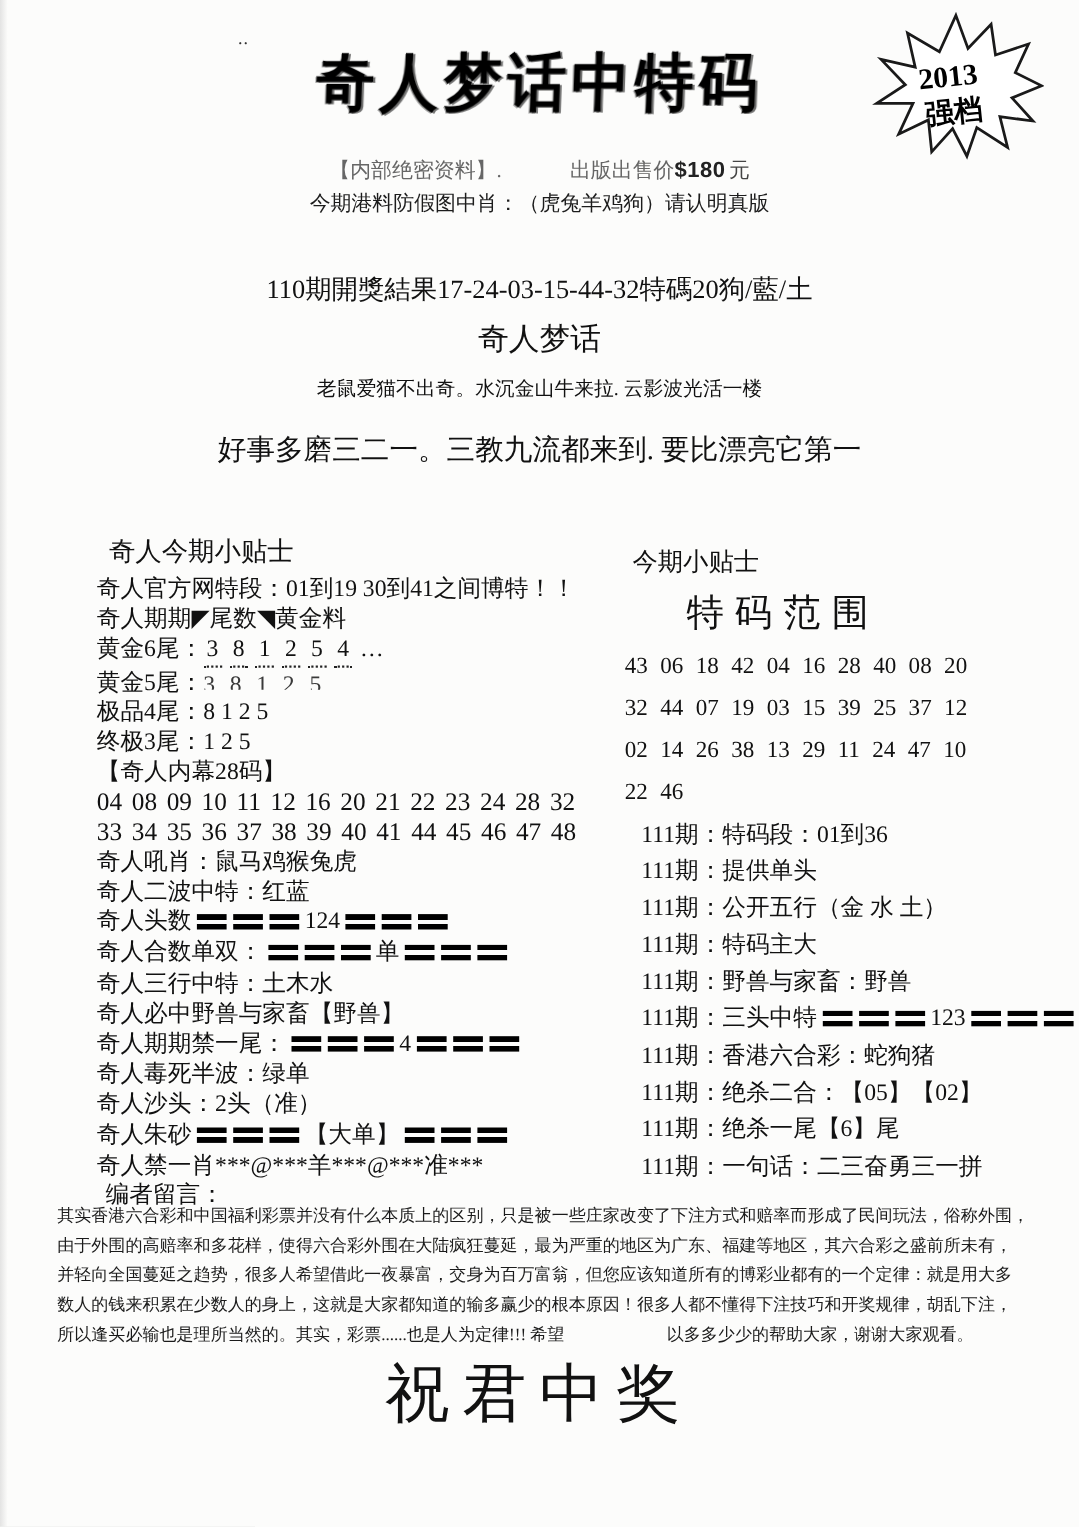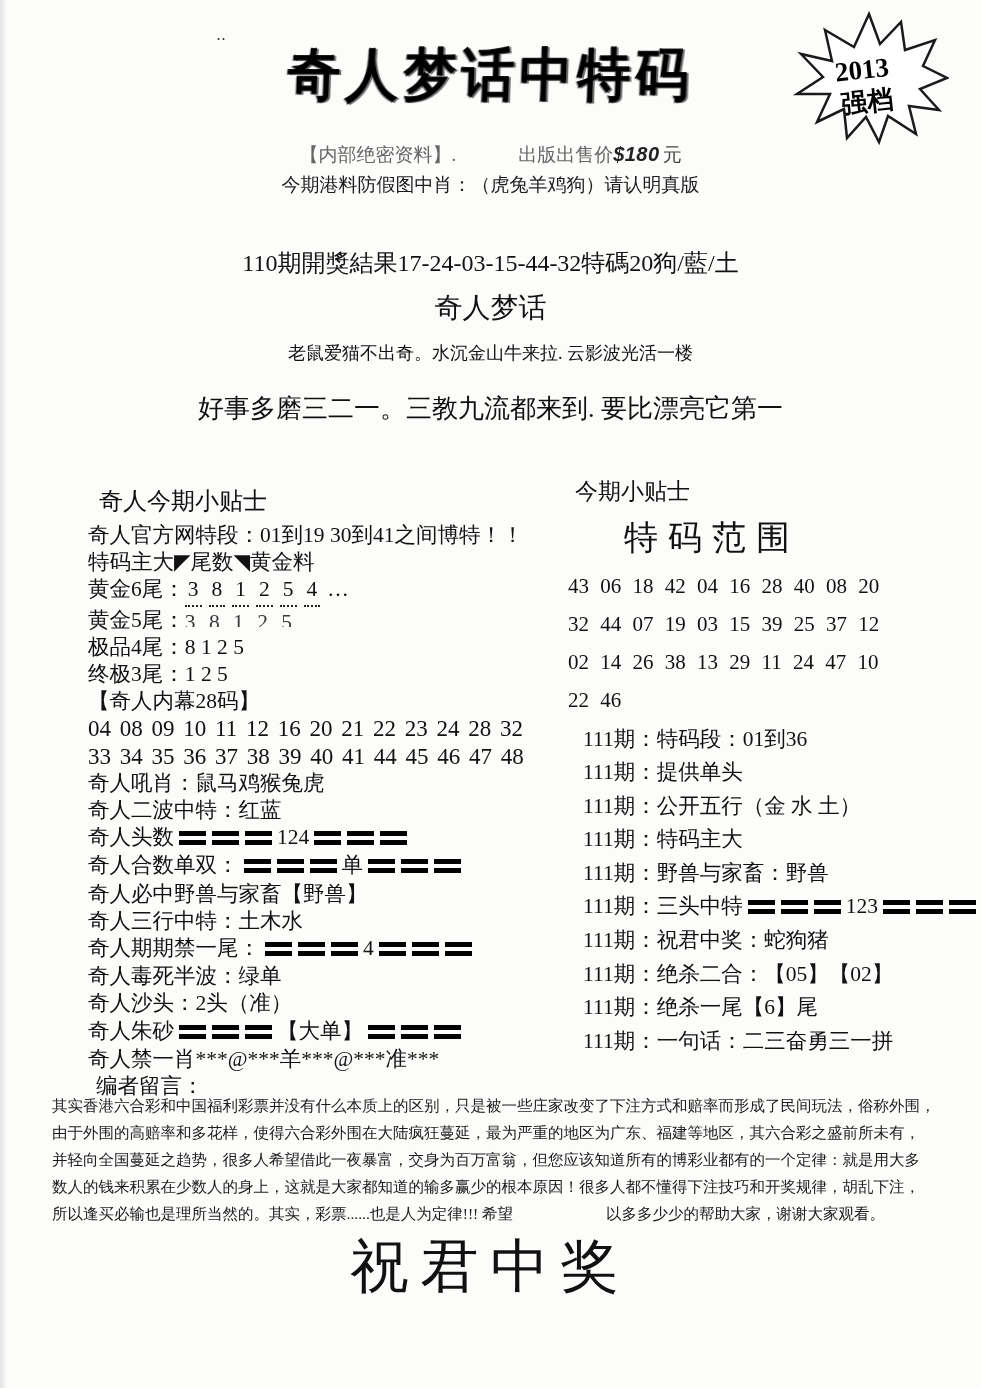--- a/index.html
+++ b/index.html
@@ -22,37 +22,37 @@
     filter:blur(.6px) contrast(1.8);
   }
 
   .stamp { right:32px; top:10px; width:160px; height:140px; }
   .stamp text { font-family:"Liberation Serif","DejaVu Serif",serif; font-weight:bold; }
 
   .info-line { top:142px; font-size:19px; }
   .info-secret,.info-publish { color:#666; filter:blur(.45px); }
   .info-secret { margin-right:62px; }
   .info-price { font-family:"Liberation Sans","DejaVu Sans",sans-serif; font-weight:bold;
-    font-size:20px; color:#222; letter-spacing:.5px;font-style:italic; }
+    font-size:20px; color:#222; letter-spacing:.5px; }
   .info-unit { color:#444; margin-left:3px; }
 
   .antifake { top:172px; font-size:19px; color:#1c1c1c; }
   .lottery  { top:211px; font-size:27px; }
   .result   { top:247px; font-size:24px; }
   .dream    { top:289px; font-size:28px; }
   .poem1    { top:341px; font-size:18px; }
   .poem2    { top:391px; font-size:26px; }
 
   .left-col { left:88px; top:485px; width:450px; }
   .left-title { font-size:24px; margin:0 0 5px 11px; }
   .tip-row { font-size:21.5px; line-height:27.2px; white-space:nowrap; }
   .tip-row.nums { font-size:23px; word-spacing:3px; }
   .tip-row.last { margin-left:8px; }
 
-  .right-col { left:520px; top:476px; width:455px; }
+  .right-col { left:520px; top:495px; width:455px; }
   .right-title { font-size:23px; margin-left:55px; }
   .range-title { font-size:34px; letter-spacing:10px; margin:8px 0 6px 104px; }
   .range-row { font-size:21px; word-spacing:6px; line-height:38px; white-space:nowrap;margin-left:48px; }
   .right-items { margin-top:4px; margin-left:63px; }
   .item-row { font-size:21.5px; line-height:33.4px; white-space:nowrap; }
 
   .seg-bars { display:inline-block; vertical-align:-1px; margin:0 2px; }
   .bar-u { display:inline-block; width:27px; height:14px; margin:0 3px;
     background:linear-gradient(#000 0 5px, rgba(0,0,0,0) 5px 9px, #000 9px 14px); }
 
@@ -94,34 +94,34 @@
   <div class="abs ctr antifake">今期港料防假图中肖：（虎兔羊鸡狗）请认明真版</div>
   <div class="abs ctr result">110期開獎結果17-24-03-15-44-32特碼20狗/藍/土</div>
   <div class="abs ctr dream">奇人梦话</div>
   <div class="abs ctr poem1">老鼠爱猫不出奇。水沉金山牛来拉. 云影波光活一楼</div>
   <div class="abs ctr poem2">好事多磨三二一。三教九流都来到. 要比漂亮它第一</div>
 
   <div class="abs left-col">
     <div class="left-title">奇人今期小贴士</div>
     <div>
         <div class="tip-row"><span class="seg-txt">奇人官方网特段：01到19 30到41之间博特！！</span></div>
-        <div class="tip-row"><span class="seg-txt">特码主大◤尾数◥黄金料</span></div>
+        <div class="tip-row"><span class="seg-txt">奇人期期◤尾数◥黄金料</span></div>
         <div class="tip-row"><span class="seg-txt">黄金6尾：</span><span class="dig">3</span><span class="dig">8</span><span class="dig">1</span><span class="dig">2</span><span class="dig">5</span><span class="dig">4</span><span class="seg-txt">…</span></div>
         <div class="tip-row"><span class="seg-txt">黄金5尾：</span><span class="seg-clip"><span>3 8 1 2 5</span></span></div>
         <div class="tip-row"><span class="seg-txt">极品4尾：8 1 2 5</span></div>
         <div class="tip-row"><span class="seg-txt">终极3尾：1 2 5</span></div>
         <div class="tip-row"><span class="seg-txt">【奇人内幕28码】</span></div>
         <div class="tip-row nums"><span class="seg-txt">04 08 09 10 11 12 16 20 21 22 23 24 28 32</span></div>
         <div class="tip-row nums"><span class="seg-txt">33 34 35 36 37 38 39 40 41 44 45 46 47 48</span></div>
         <div class="tip-row"><span class="seg-txt">奇人吼肖：鼠马鸡猴兔虎</span></div>
         <div class="tip-row"><span class="seg-txt">奇人二波中特：红蓝</span></div>
         <div class="tip-row"><span class="seg-txt">奇人头数</span><span class="seg-bars"><span class="bar-u"></span><span class="bar-u"></span><span class="bar-u"></span></span><span class="seg-txt">124</span><span class="seg-bars"><span class="bar-u"></span><span class="bar-u"></span><span class="bar-u"></span></span></div>
         <div class="tip-row"><span class="seg-txt">奇人合数单双：</span><span class="seg-bars"><span class="bar-u"></span><span class="bar-u"></span><span class="bar-u"></span></span><span class="seg-txt">单</span><span class="seg-bars"><span class="bar-u"></span><span class="bar-u"></span><span class="bar-u"></span></span></div>
+        <div class="tip-row"><span class="seg-txt">奇人三行中特：土木水</span></div>
         <div class="tip-row"><span class="seg-txt">奇人必中野兽与家畜【野兽】</span></div>
-        <div class="tip-row"><span class="seg-txt">奇人三行中特：土木水</span></div>
         <div class="tip-row"><span class="seg-txt">奇人期期禁一尾：</span><span class="seg-bars"><span class="bar-u"></span><span class="bar-u"></span><span class="bar-u"></span></span><span class="seg-txt">4</span><span class="seg-bars"><span class="bar-u"></span><span class="bar-u"></span><span class="bar-u"></span></span></div>
         <div class="tip-row"><span class="seg-txt">奇人毒死半波：绿单</span></div>
         <div class="tip-row"><span class="seg-txt">奇人沙头：2头（准）</span></div>
         <div class="tip-row"><span class="seg-txt">奇人朱砂</span><span class="seg-bars"><span class="bar-u"></span><span class="bar-u"></span><span class="bar-u"></span></span><span class="seg-txt">【大单】</span><span class="seg-bars"><span class="bar-u"></span><span class="bar-u"></span><span class="bar-u"></span></span></div>
         <div class="tip-row"><span class="seg-txt">奇人禁一肖***@***羊***@***准***</span></div>
         <div class="tip-row last"><span class="seg-txt">编者留言：</span></div>
       </div>
   </div>
 
   <div class="abs right-col">
@@ -133,21 +133,21 @@
         <div class="range-row"><span class="seg-txt">02 14 26 38 13 29 11 24 47 10</span></div>
         <div class="range-row"><span class="seg-txt">22 46</span></div>
       </div>
     <div class="right-items">
         <div class="item-row"><span class="seg-txt">111期：特码段：01到36</span></div>
         <div class="item-row"><span class="seg-txt">111期：提供单头</span></div>
         <div class="item-row"><span class="seg-txt">111期：公开五行（金 水 土）</span></div>
         <div class="item-row"><span class="seg-txt">111期：特码主大</span></div>
         <div class="item-row"><span class="seg-txt">111期：野兽与家畜：野兽</span></div>
         <div class="item-row"><span class="seg-txt">111期：三头中特</span><span class="seg-bars"><span class="bar-u"></span><span class="bar-u"></span><span class="bar-u"></span></span><span class="seg-txt">123</span><span class="seg-bars"><span class="bar-u"></span><span class="bar-u"></span><span class="bar-u"></span></span></div>
-        <div class="item-row"><span class="seg-txt">111期：祝君中奖：蛇狗猪</span></div>
+        <div class="item-row"><span class="seg-txt">111期：香港六合彩：蛇狗猪</span></div>
         <div class="item-row"><span class="seg-txt">111期：绝杀二合：【05】【02】</span></div>
         <div class="item-row"><span class="seg-txt">111期：绝杀一尾【6】尾</span></div>
         <div class="item-row"><span class="seg-txt">111期：一句话：二三奋勇三一拼</span></div>
       </div>
   </div>
 
   <div class="abs note">
       <div class="note-line"><span class="seg-txt">其实香港六合彩和中国福利彩票并没有什么本质上的区别，只是被一些庄家改变了下注方式和赔率而形成了民间玩法，俗称外围，</span></div>
       <div class="note-line"><span class="seg-txt">由于外围的高赔率和多花样，使得六合彩外围在大陆疯狂蔓延，最为严重的地区为广东、福建等地区，其六合彩之盛前所未有，</span></div>
       <div class="note-line"><span class="seg-txt">并轻向全国蔓延之趋势，很多人希望借此一夜暴富，交身为百万富翁，但您应该知道所有的博彩业都有的一个定律：就是用大多</span></div>

